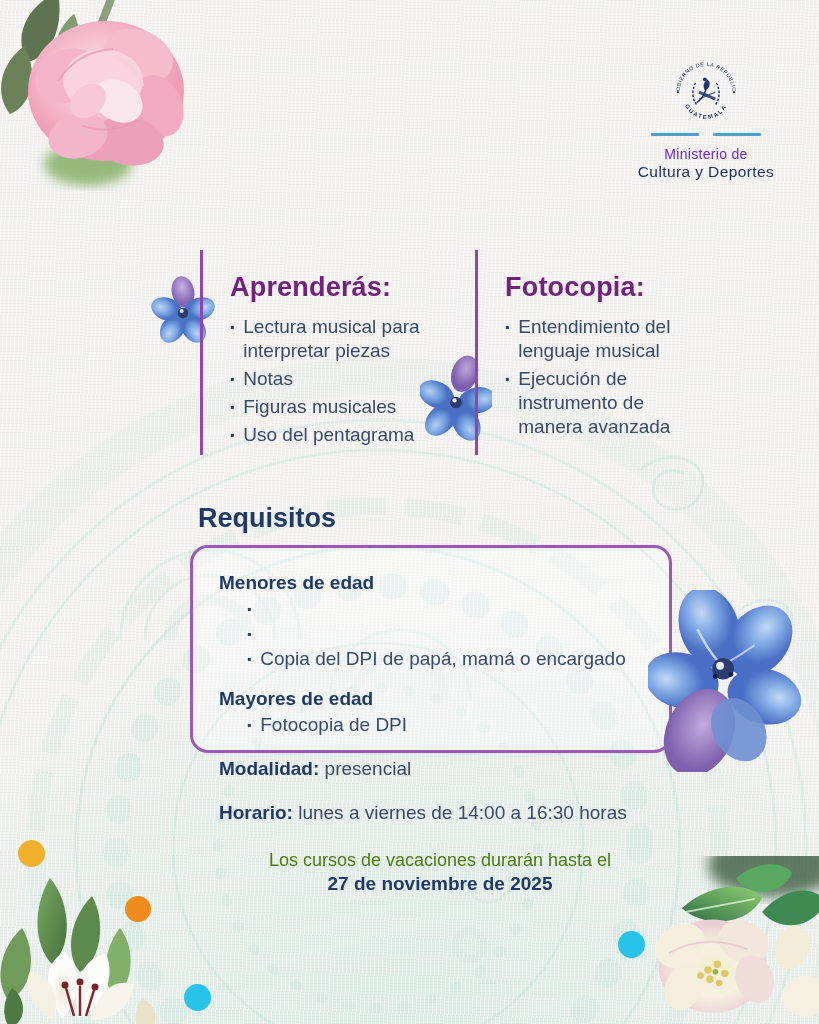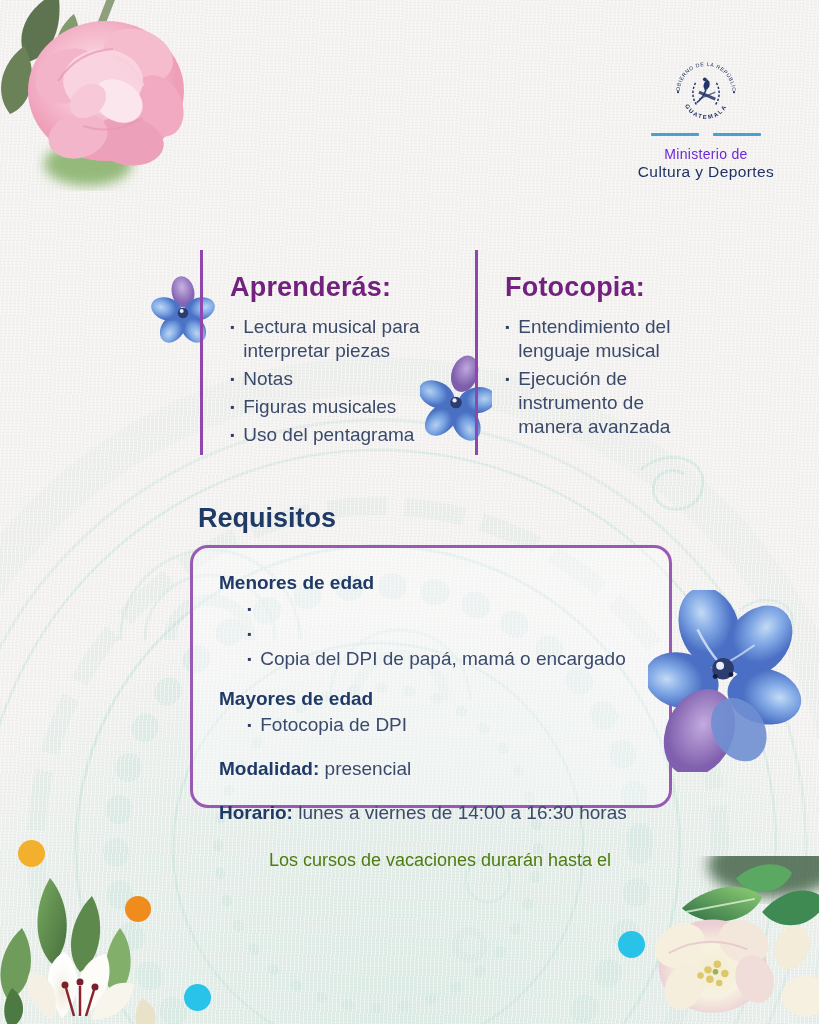--- a/index.html
+++ b/index.html
@@ -37,21 +37,21 @@
   .col-1{left:200px;width:235px;height:183px;}
   .col-2{left:475px;width:205px;height:183px;}
   .col-title{font-size:27px;font-weight:bold;color:#73217f;letter-spacing:.2px;}
   .blist{list-style:none;margin:12px 0 0;padding:0;}
   .blist li{display:flex;font-size:19px;line-height:24px;color:#3a4a6b;margin-bottom:4px;}
   .blist .bullet{font-size:12px;line-height:24px;margin-right:9px;color:#2c3c64;flex:0 0 auto;}
 
   
   .req-title{position:absolute;left:198px;top:503px;font-size:27px;font-weight:bold;color:#1f3a66;z-index:3;}
   .req-box{
-    position:absolute;left:190px;top:545px;width:482px;height:263px;z-index:3;
+    position:absolute;left:190px;top:545px;width:482px;height:208px;z-index:3;
     border:3px solid #9b59b6;border-radius:18px;box-sizing:border-box;
     background:rgba(253,253,254,.40);
     padding:23px 24px 17px 26px;
   }
   .group-title{font-size:19px;font-weight:bold;color:#1f3a66;line-height:24px;}
   .req-box .blist{margin:2px 0 0 28px;}
   .req-box .blist li{margin-bottom:1px;line-height:23px;}
   .group-2{margin-top:16px;}
   .details{margin-top:18px;}
   .detail-line{font-size:19px;line-height:24px;color:#3a4a6b;margin-top:20px;}
@@ -378,15 +378,16 @@
     <path d="M50,40 Q60,60 72,74" stroke="#dce8f8" stroke-width="2.5" fill="none" opacity=".8"></path>
     <path d="M108,56 Q94,66 80,74" stroke="#dce8f8" stroke-width="2" fill="none" opacity=".7"></path>
     <circle cx="76" cy="80" r="11" fill="#2c3c6e"></circle>
     <circle cx="73" cy="77" r="4" fill="#e9eff9"></circle>
     <circle cx="84" cy="86" r="2.5" fill="#101d3f"></circle>
       <circle cx="68" cy="88" r="2.5" fill="#101d3f"></circle>
   </svg>
 
   <div class="footer">
     <div class="footer-1">Los cursos de vacaciones durarán hasta el</div>
+    <div class="footer-2">27 de noviembre de 2025</div>
   </div>
 
 </div>
 
 </body></html>

